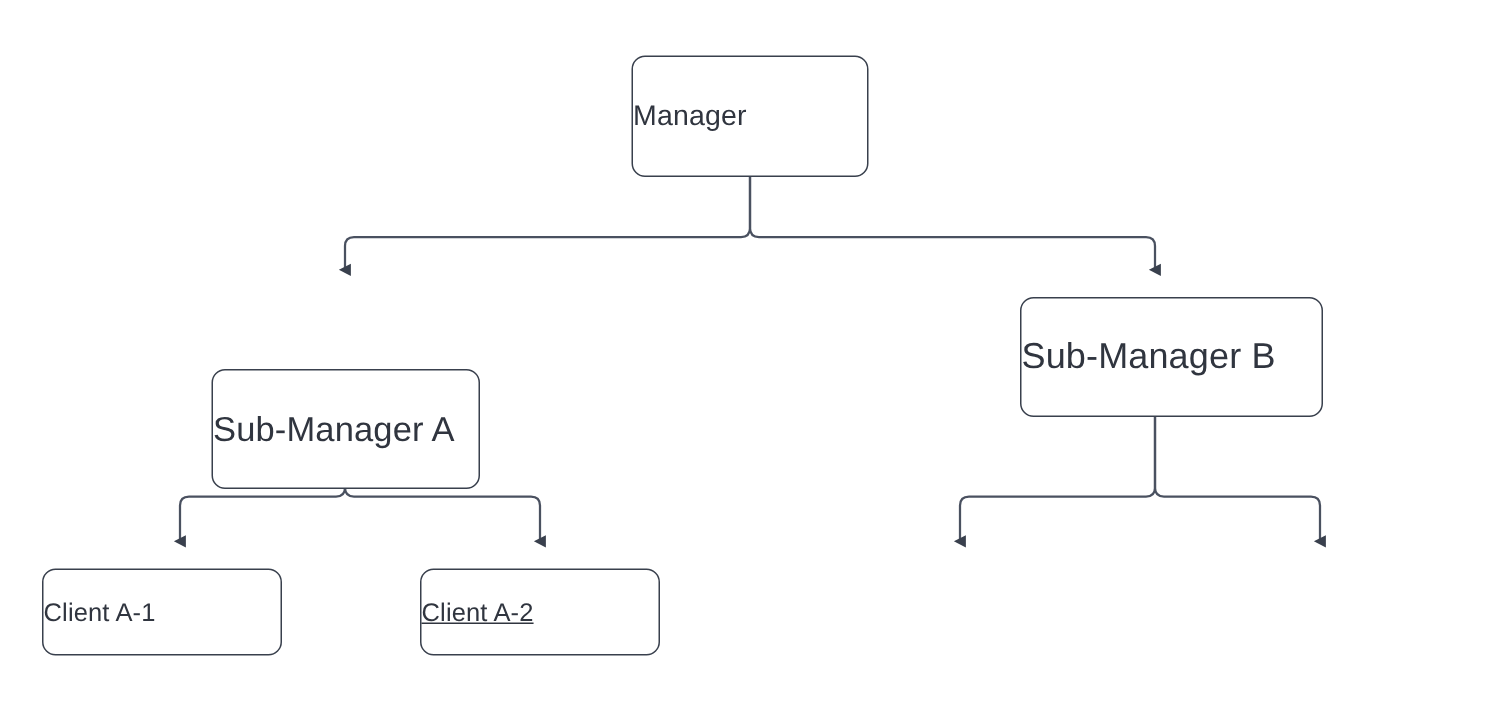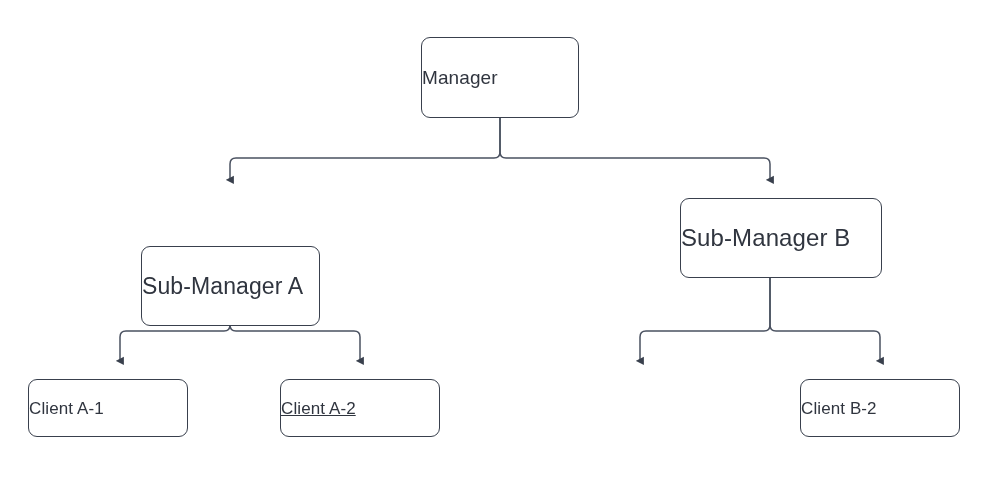--- a/index.html
+++ b/index.html
@@ -118,17 +118,14 @@
 
   <div class="node node-client node-client-a1">
     <span class="node-label">Client A-1</span>
   </div>
 
   <div class="node node-client node-client-a2">
     <span class="node-label">Client A-2</span>
   </div>
 
 
-  <div class="node node-client node-client-b2">
-    <span class="node-label">Client B-2</span>
-  </div>
 
 </div>
 
 </body></html>

